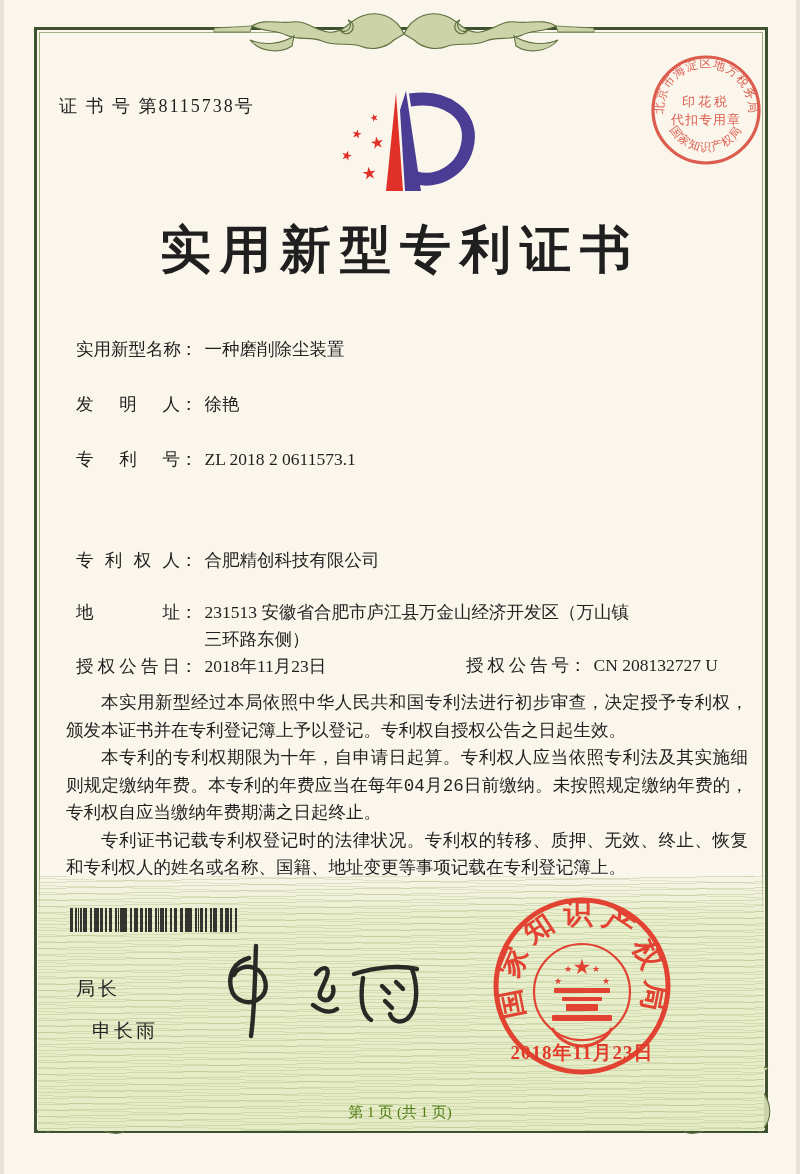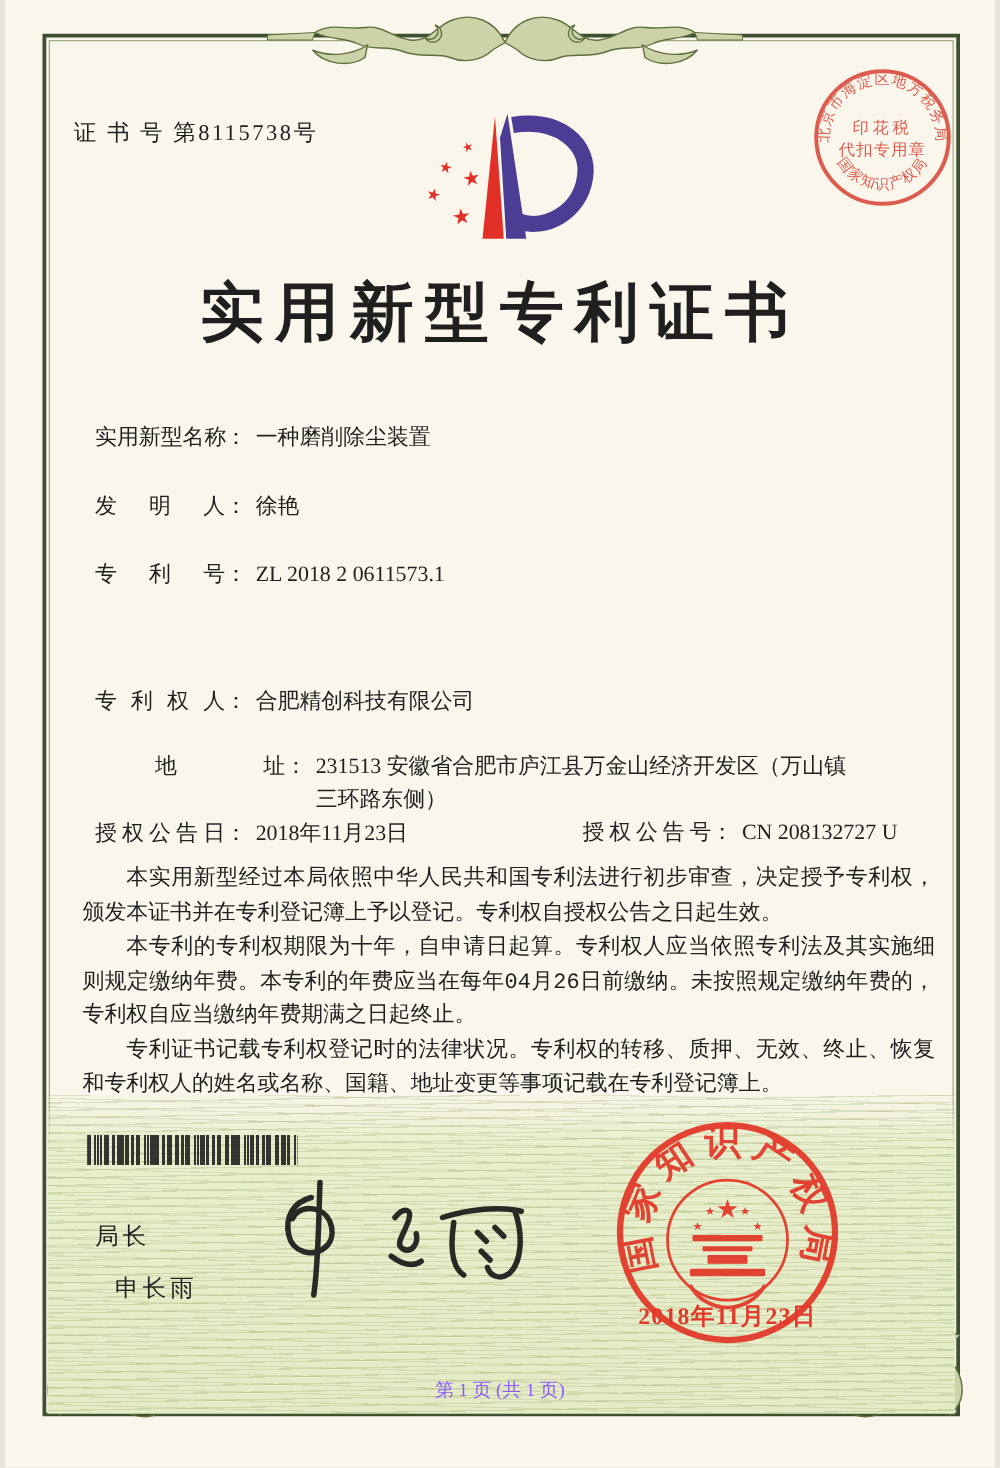--- a/index.html
+++ b/index.html
@@ -35,21 +35,21 @@
   
   .barcode{position:absolute;left:66px;top:908px;width:168px;height:24px;opacity:.88;
     background:
       repeating-linear-gradient(90deg,#1c1c1c 0 2px,rgba(0,0,0,0) 2px 5px),
       repeating-linear-gradient(90deg,#1c1c1c 0 1px,rgba(0,0,0,0) 1px 8px),
       repeating-linear-gradient(90deg,#1c1c1c 0 3px,rgba(0,0,0,0) 3px 13px);}
   .sig-role{position:absolute;left:72px;top:976px;font-size:19px;letter-spacing:3px;}
   .sig-name{position:absolute;left:88px;top:1018px;font-size:19px;letter-spacing:3px;}
   .seal-date{position:absolute;left:486px;top:1040px;width:184px;text-align:center;
              font-size:19px;font-weight:bold;color:#e23a2a;letter-spacing:1px;}
-  .footer{position:absolute;left:0;top:1103px;width:100%;text-align:center;font-size:15px;color:#8b5cf6;}
+  .footer{position:absolute;left:0;top:1103px;width:100%;text-align:center;font-size:15px;color:#4d7c0f;}
   svg{overflow:visible;}
 </style>
 </head>
 <body>
 
 <div class="page">
 
   <div class="frame"></div>
 
   <svg class="ornament" style="left:210px;top:2px;" width="380" height="58" viewBox="0 0 380 58">
@@ -119,21 +119,21 @@
   </div>
   <div class="row" style="top:391px;">
     <span class="fl">发明人</span><span>：</span><span class="fv">徐艳</span>
   </div>
   <div class="row" style="top:446px;">
     <span class="fl">专利号</span><span>：</span><span class="fv">ZL 2018 2 0611573.1</span>
   </div>
   <div class="row" style="top:547px;">
     <span class="fl">专利权人</span><span>：</span><span class="fv">合肥精创科技有限公司</span>
   </div>
-  <div class="row" style="top:599px;margin-left:48px;">
+  <div class="row" style="top:599px;">
     <span class="fl">地址</span><span>：</span><span class="fv fv2" style="width:470px;"><span>231513 安徽省合肥市庐江县万金山经济开发区（万山镇</span><br><span>三环路东侧）</span></span>
   </div>
   <div class="row" style="top:653px;">
     <span class="fl">授权公告日</span><span>：</span><span class="fv">2018年11月23日</span>
   </div>
   <div class="row-right" style="top:653px;">
     <span class="fl">授权公告号</span><span>：</span><span class="fv">CN 208132727 U</span>
   </div>
 
   <div class="body-text">

